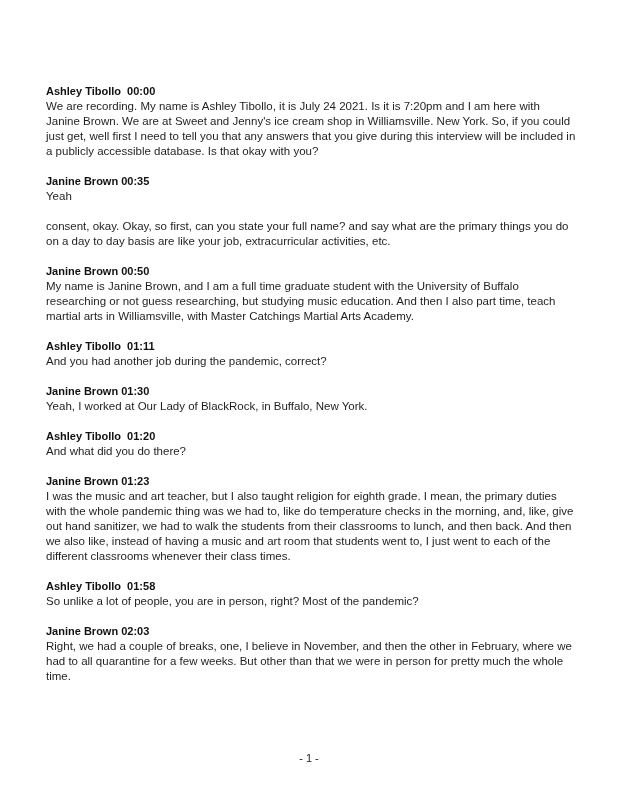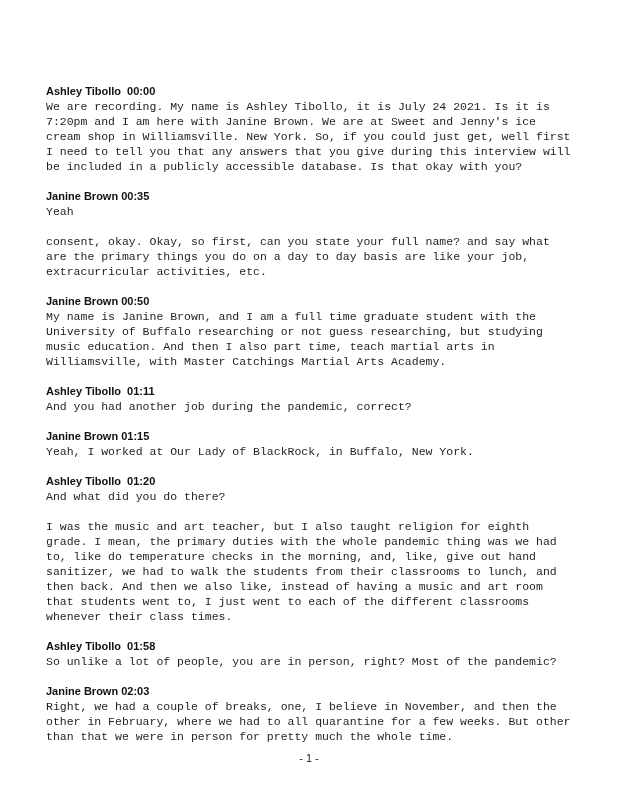--- a/index.html
+++ b/index.html
@@ -37,21 +37,20 @@
     font-size: 11px;
     line-height: 15px;
     font-weight: 700;
     white-space: pre; 
     color: #111111;
   }
   .block p {
     margin: 0;
     padding: 0;
     color: #1f1f1f;
-    font-family: Liberation Mono, monospace;
   }
   .footer {
     position: absolute;
     top: 751px;
     left: 0;
     width: 618px;
     text-align: center;
     font-size: 11px;
     line-height: 14px;
     color: #222222;
@@ -75,28 +74,29 @@
       </section>
       <section class="block">
         <h2><span>Janine Brown</span><span> </span><span>00:50</span></h2>
         <p>My name is Janine Brown, and I am a full time graduate student with the University of Buffalo researching or not guess researching, but studying music education. And then I also part time, teach martial arts in Williamsville, with Master Catchings Martial Arts Academy.</p>
       </section>
       <section class="block">
         <h2><span>Ashley Tibollo</span><span>  </span><span>01:11</span></h2>
         <p>And you had another job during the pandemic, correct?</p>
       </section>
       <section class="block">
-        <h2><span>Janine Brown</span><span> </span><span>01:15</span></h2>
+        <h2><span>Janine Brown</span><span> </span><span>01:30</span></h2>
         <p>Yeah, I worked at Our Lady of BlackRock, in Buffalo, New York.</p>
       </section>
       <section class="block">
         <h2><span>Ashley Tibollo</span><span>  </span><span>01:20</span></h2>
         <p>And what did you do there?</p>
       </section>
       <section class="block">
+        <h2><span>Janine Brown</span><span> </span><span>01:23</span></h2>
         <p>I was the music and art teacher, but I also taught religion for eighth grade. I mean, the primary duties with the whole pandemic thing was we had to, like do temperature checks in the morning, and, like, give out hand sanitizer, we had to walk the students from their classrooms to lunch, and then back. And then we also like, instead of having a music and art room that students went to, I just went to each of the different classrooms whenever their class times.</p>
       </section>
       <section class="block">
         <h2><span>Ashley Tibollo</span><span>  </span><span>01:58</span></h2>
         <p>So unlike a lot of people, you are in person, right? Most of the pandemic?</p>
       </section>
       <section class="block">
         <h2><span>Janine Brown</span><span> </span><span>02:03</span></h2>
         <p>Right, we had a couple of breaks, one, I believe in November, and then the other in February, where we had to all quarantine for a few weeks. But other than that we were in person for pretty much the whole time.</p>
       </section>

